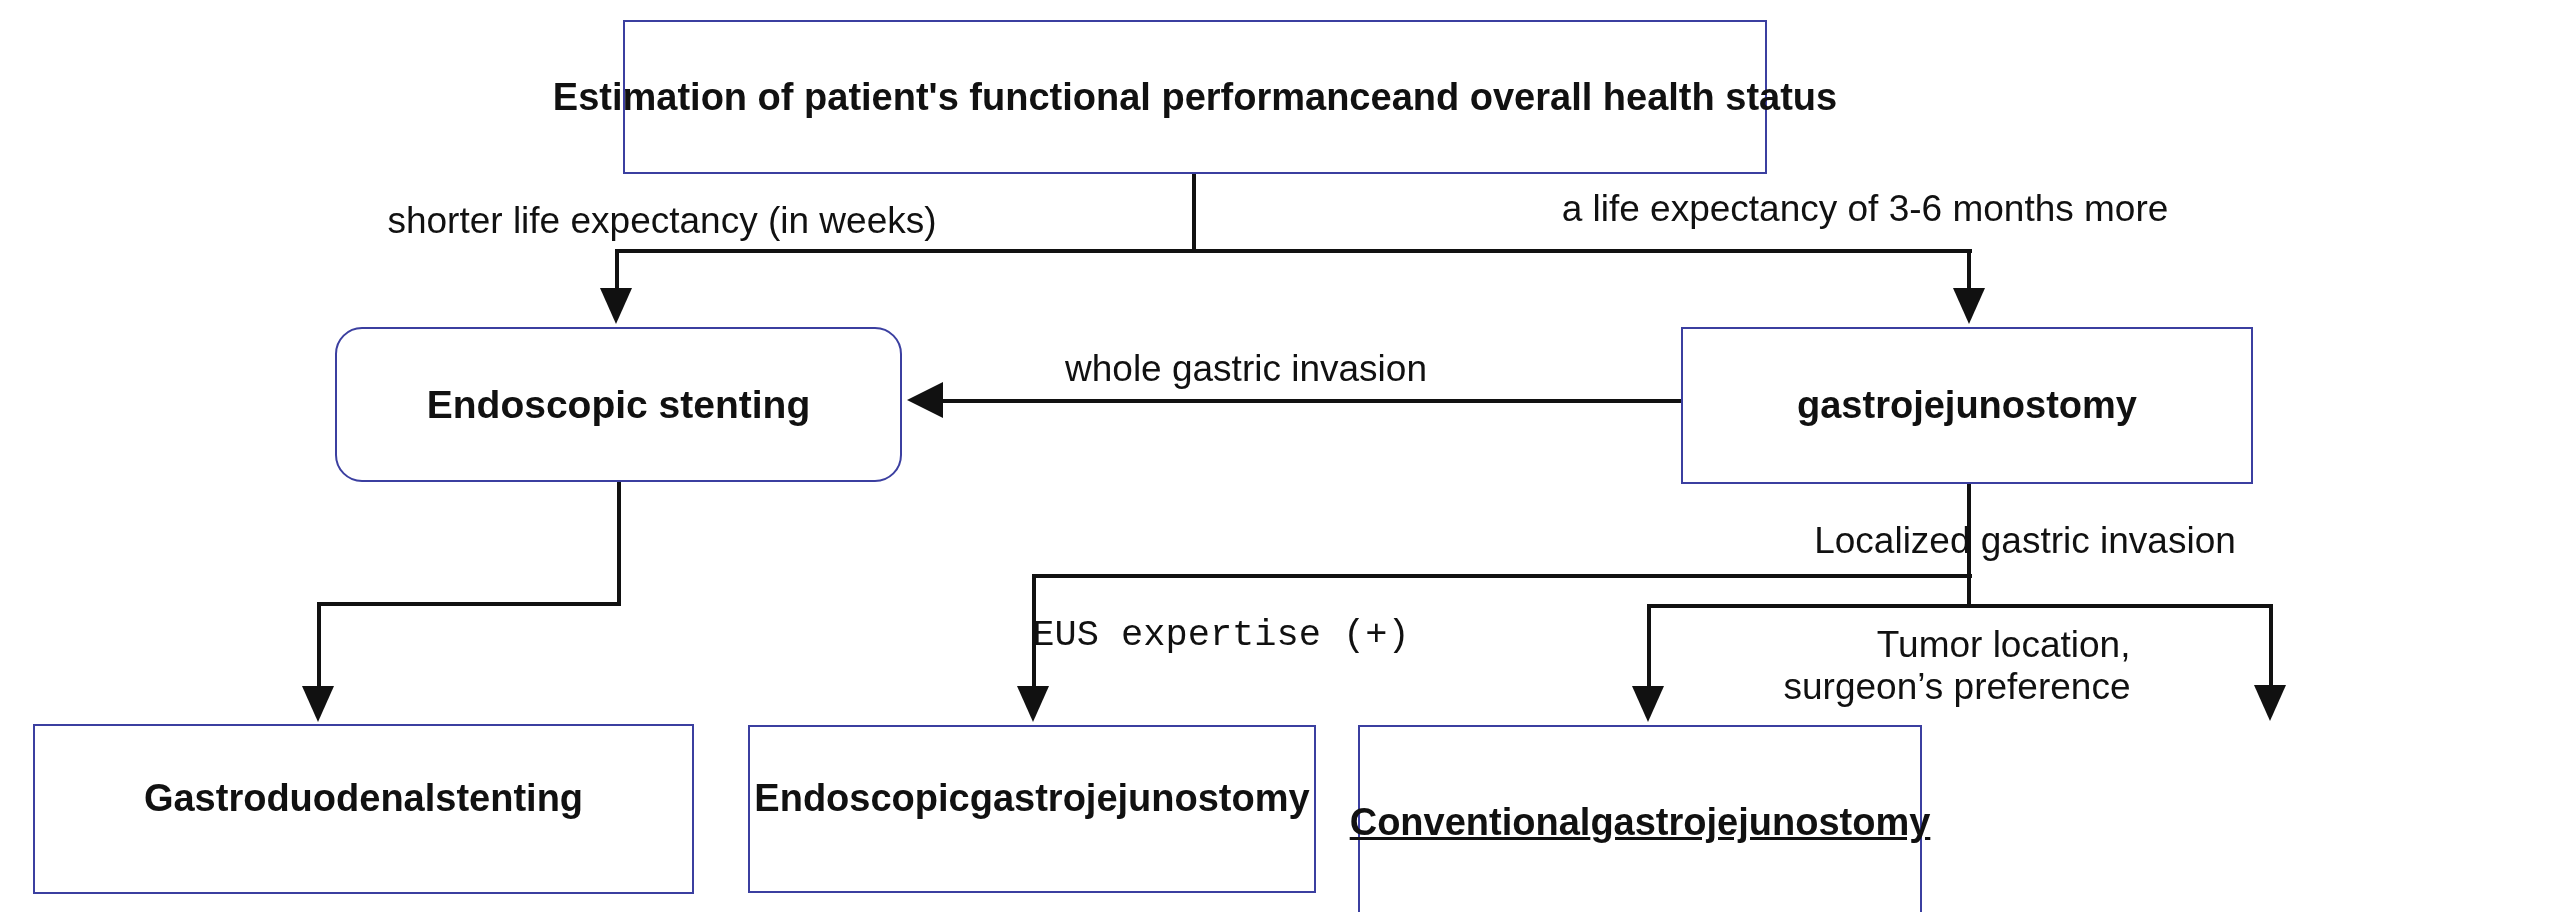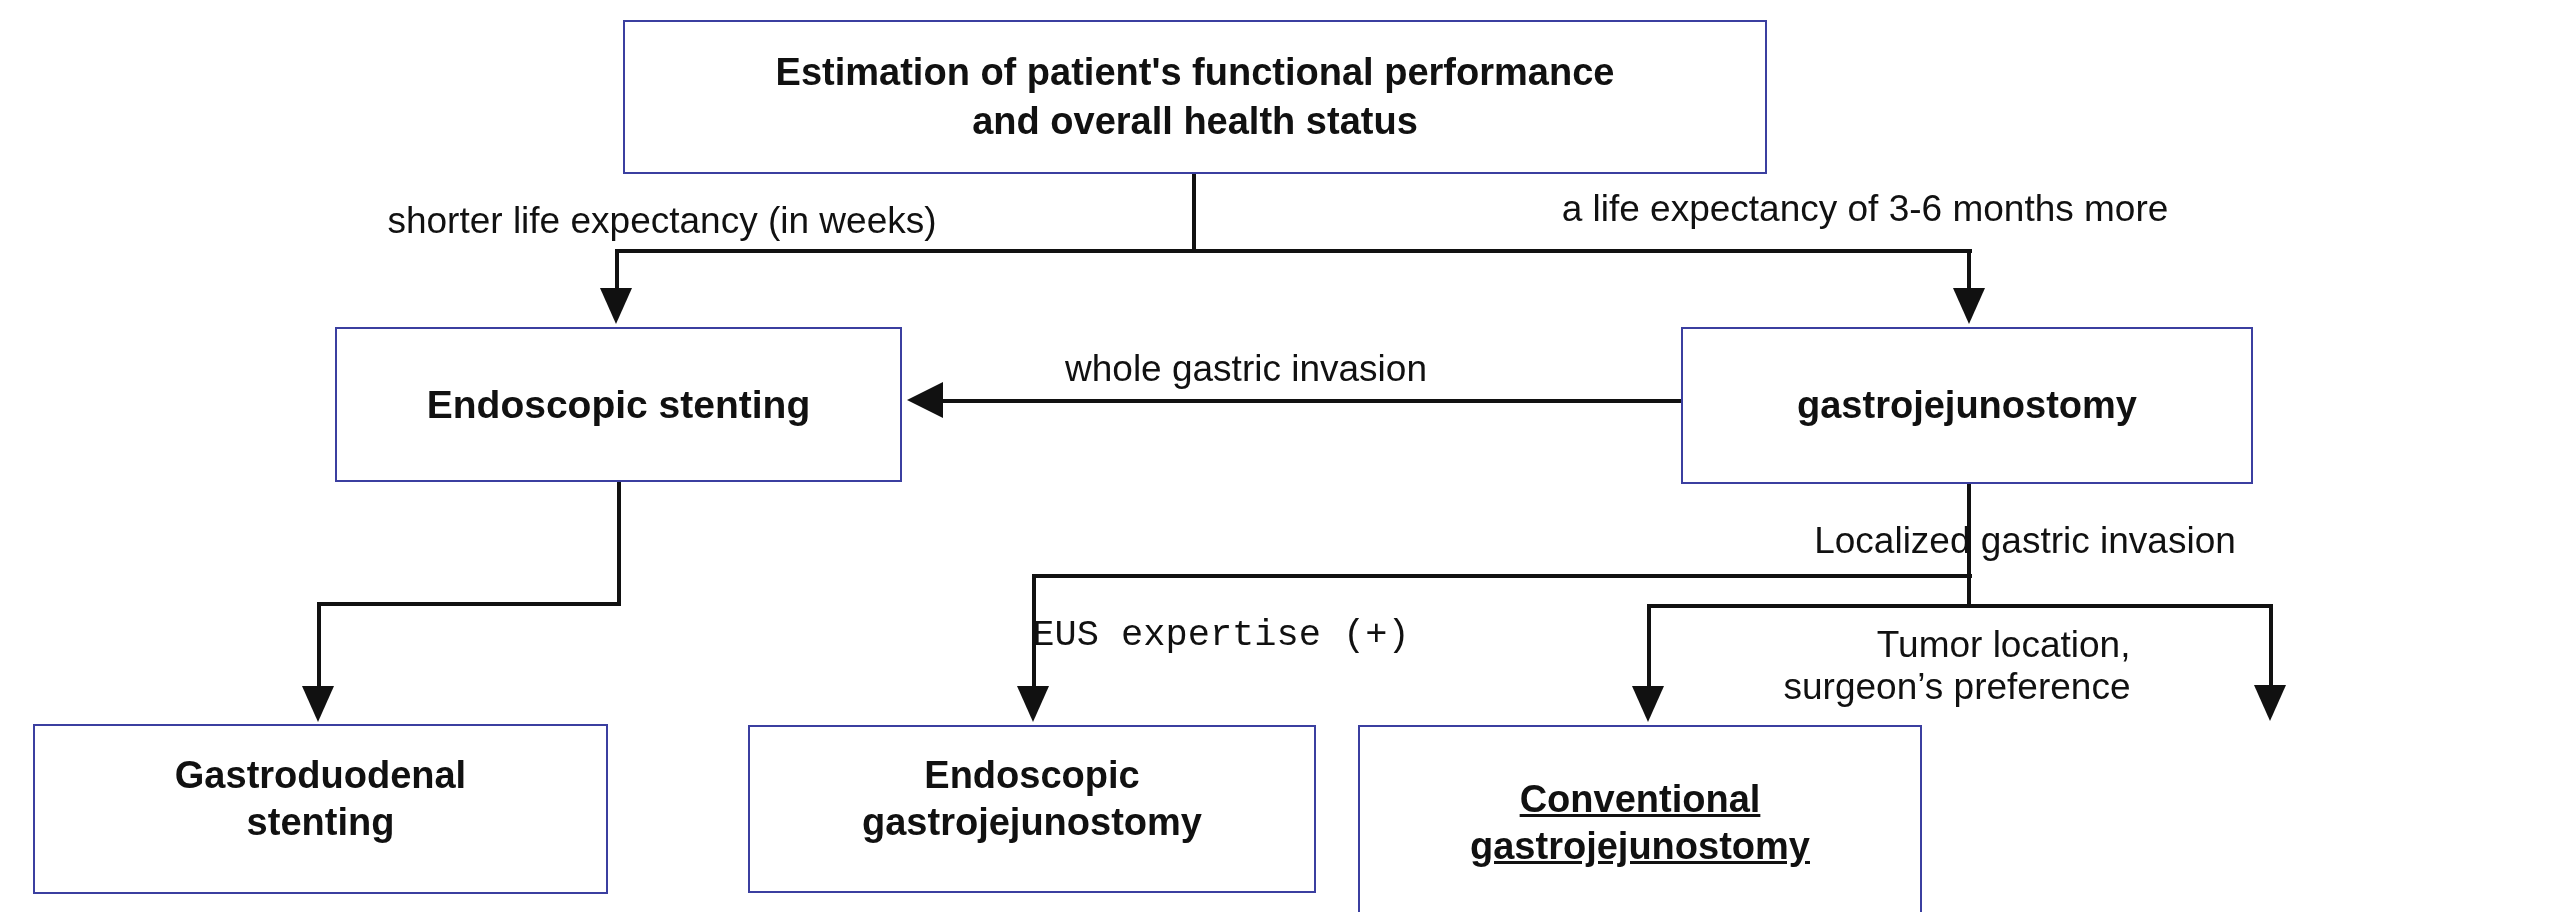--- a/index.html
+++ b/index.html
@@ -10,21 +10,21 @@
     background:#ffffff;
     font-family:"Liberation Sans", sans-serif;
     overflow:hidden;
     color:var(--text, #111);
   }
   .node {
     position:absolute;
     box-sizing:border-box;
     background:#ffffff;
     border:2.5px solid var(--box-border, #3b3fa0);
-    display:flex; flex-direction:column;
+    display:flex; flex-direction:row;
     align-items:center; justify-content:center;
     text-align:center;
     font-weight:700;
     color:var(--text, #111);
   }
   .node .bl { white-space:nowrap; }
   .lbl {
     position:absolute;
     transform:translateX(-50%);
     white-space:nowrap;
@@ -88,29 +88,29 @@
   <div class="lbl" style="left:1957px; top:624px; line-height:42px;">
     <div>Tumor location,</div>
     <div>surgeon’s preference</div>
   </div>
 
   <div class="node" style="left:623px; top:20.4px; width:1144px; height:154px; font-size:38px; line-height:49px;">
     <div class="bl">Estimation of patient's functional performance</div>
     <div class="bl">and overall health status</div>
   </div>
 
-  <div class="node" style="left:335px; top:327px; width:567px; height:155px; font-size:39px;">
+  <div class="node" style="left:335px; top:327px; width:567px; height:155px; font-size:39px;border-radius:27px;">
     <div class="bl">Endoscopic stenting</div>
   </div>
 
   <div class="node" style="left:1681px; top:327px; width:572px; height:157px; font-size:38px;">
     <div class="bl">gastrojejunostomy</div>
   </div>
 
-  <div class="node" style="left:33px; top:724px; width:575px; height:170px; font-size:38px; line-height:47px; padding-bottom:21px;">
+  <div class="node" style="left:33px; top:724px; width:661px; height:170px; font-size:38px; line-height:47px; padding-bottom:21px;">
     <div class="bl">Gastroduodenal</div>
     <div class="bl">stenting</div>
   </div>
 
   <div class="node" style="left:748px; top:725px; width:568px; height:168px; font-size:38px; line-height:47px; padding-bottom:21px;">
     <div class="bl">Endoscopic</div>
     <div class="bl">gastrojejunostomy</div>
   </div>
 
   <div class="node" style="left:1358px; top:725px; width:564px; height:216px; font-size:38px; line-height:47px; padding-bottom:21px;text-decoration:underline;">

